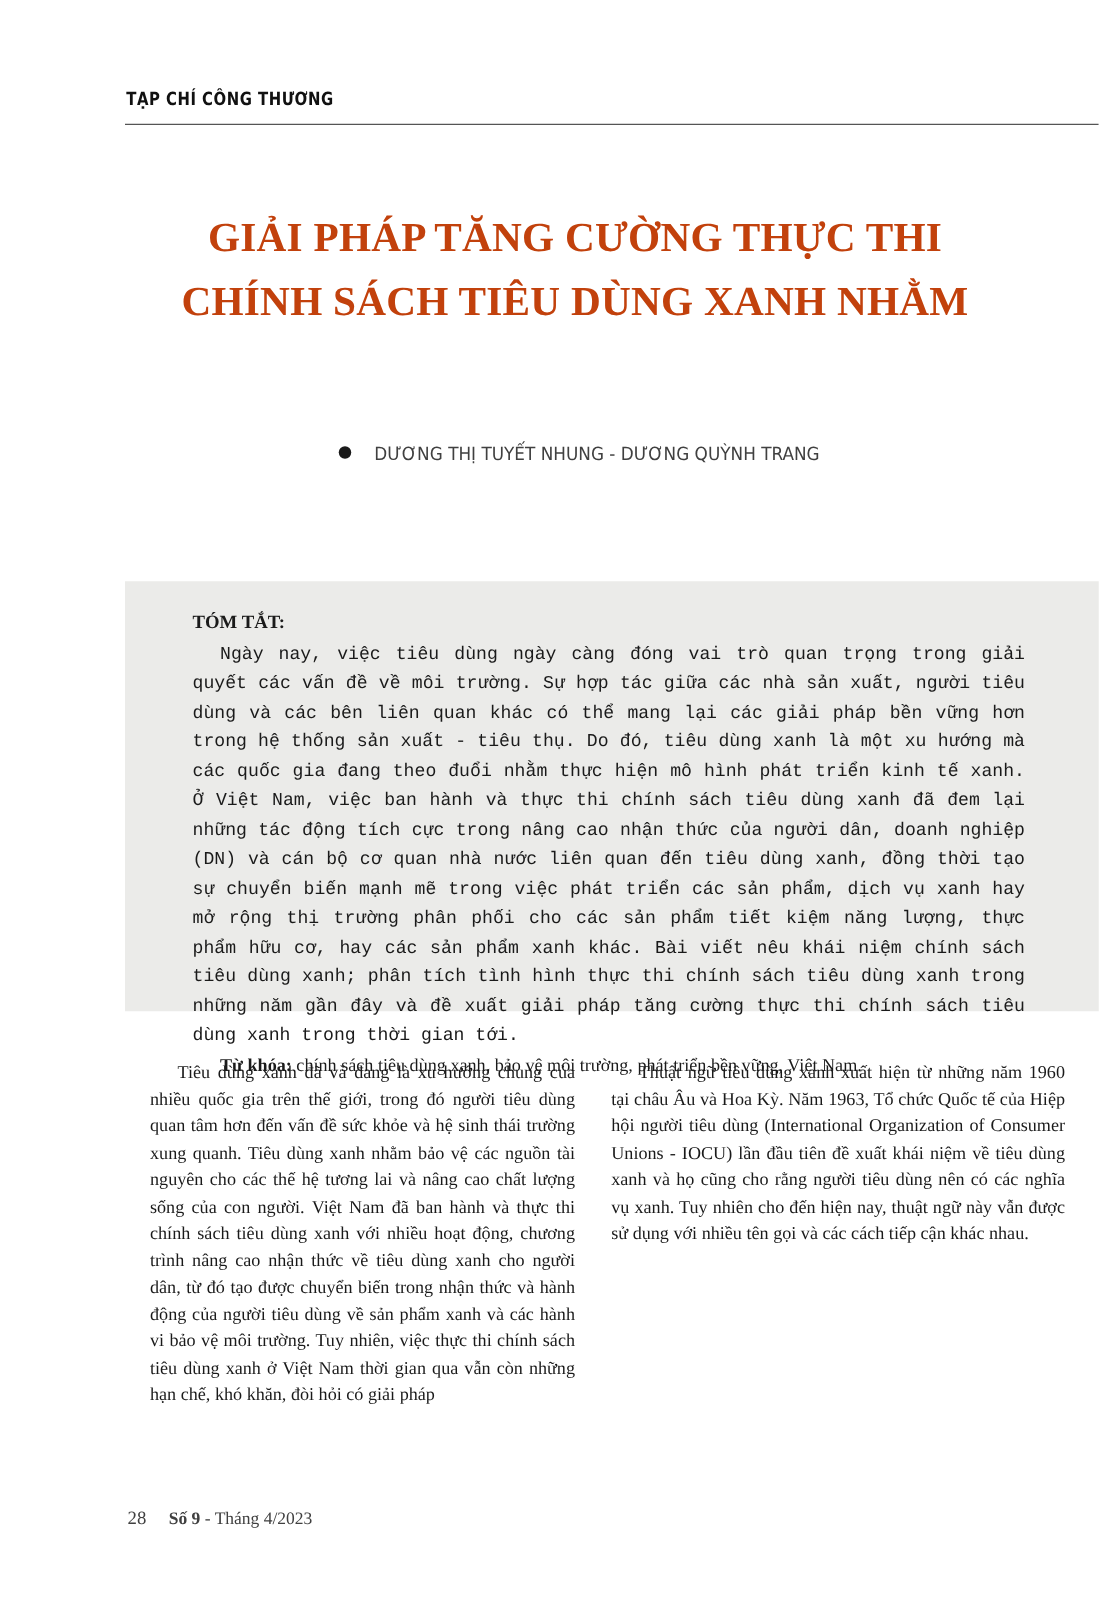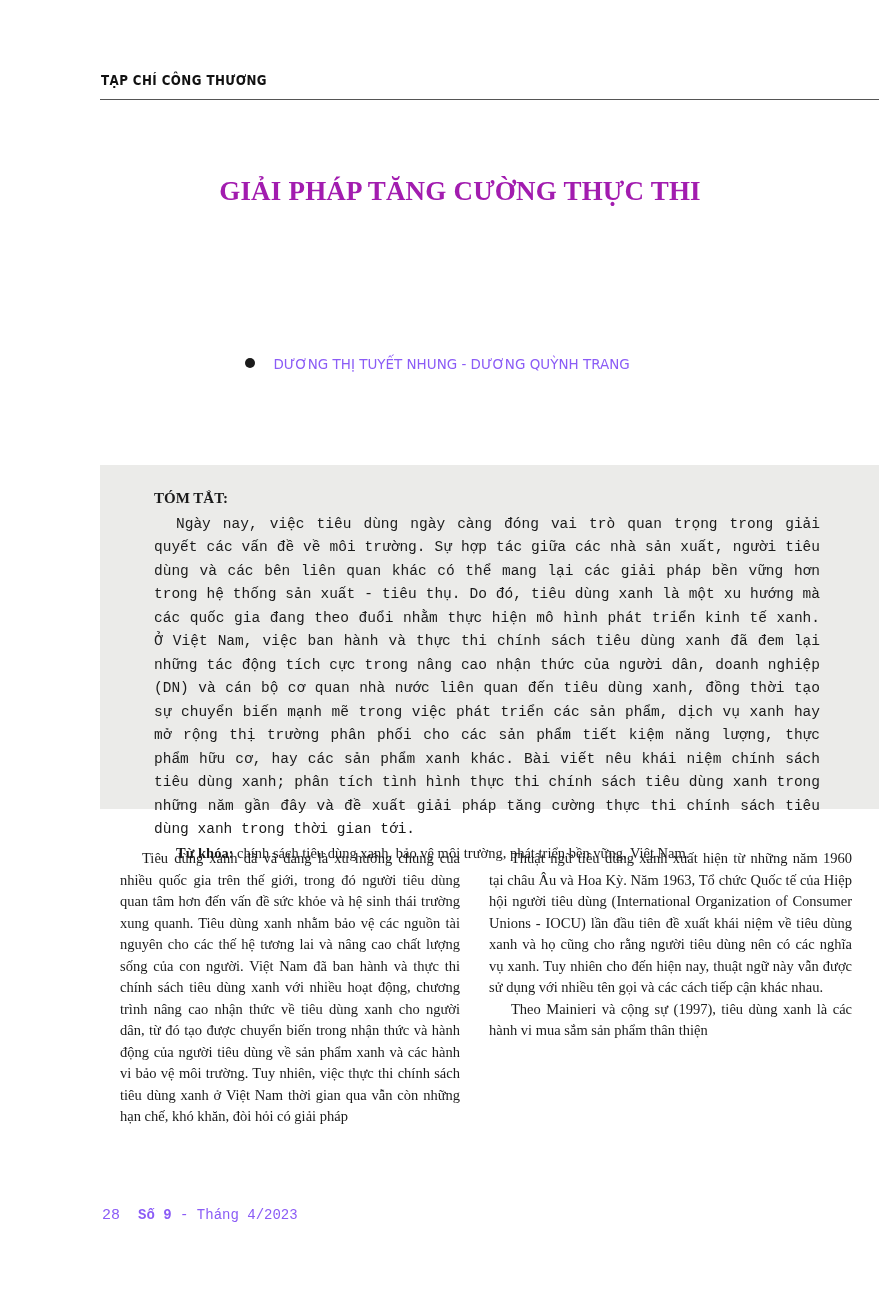--- a/index.html
+++ b/index.html
@@ -1,65 +1,65 @@
 <!DOCTYPE html>
 <html><head>
 <meta charset="utf-8">
 <style>
   html, body { margin: 0; padding: 0; background: #ffffff; }
   body { width: 879px; height: 1290px; position: relative; overflow: hidden; color: #1a1a1a; font-family: "Liberation Serif", serif; }
   .journal-header { position: absolute; left: 101px; top: 72px; font-family: "DejaVu Sans", sans-serif; font-weight: bold; font-size: 14.5px; letter-spacing: 0.5px; transform: scaleX(0.82); transform-origin: left top; color: #111; }
   .header-rule { position: absolute; left: 100px; top: 99px; width: 779px; height: 1px; background: #555; }
-  .title { position: absolute; left: 100px; top: 166px; width: 720px; text-align: center; font-family: "Liberation Serif", serif; font-weight: bold; font-size: 27px; line-height: 51px; color: #a21caf; letter-spacing: 0.2px; }
+  .title { position: absolute; left: 100px; top: 166px; width: 720px; text-align: center; font-family: "Liberation Serif", serif; font-weight: bold; font-size: 33px; line-height: 51px; color: #c2410c; letter-spacing: 0.2px; }
   .title div { white-space: nowrap; }
-  .authors { position: absolute; left: 84px; top: 356px; width: 720px; text-align: center; font-family: "DejaVu Sans", sans-serif; font-size: 14.5px; color: #8b5cf6; white-space: nowrap; }
+  .authors { position: absolute; left: 110px; top: 356px; width: 720px; text-align: center; font-family: "DejaVu Sans", sans-serif; font-size: 14.5px; color: #404040; white-space: nowrap; }
   .authors .bullet { display: inline-block; width: 10px; height: 10px; border-radius: 50%; background: #1a1a1a; margin-right: 5px; vertical-align: 1px; }
   .authors .names { display: inline-block; transform: scaleX(0.93); transform-origin: center; }
   .abstract-box { position: absolute; left: 100px; top: 465px; width: 823px; height: 344px; background: #ebebe9; }
   .abstract-inner { position: absolute; left: 54px; top: 22px; width: 666px; font-size: 14.5px; line-height: 23.5px; text-align: justify; }
   .abstract-heading { font-weight: bold; font-size: 15px; margin-bottom: 2px; }
   .abstract-text { text-indent: 22px; margin: 0; font-family: Liberation Mono, monospace; }
   .keywords { text-indent: 22px; margin: 0; }
   .keywords b { font-weight: bold; }
   .col { position: absolute; top: 848px; width: 340px; font-size: 14.5px; line-height: 21.5px; text-align: justify; }
   .col-left { left: 120px; }
   .col-right { left: 489px; width: 363px; }
   .col p { margin: 0; text-indent: 22px; }
   .col h3 { margin: 0; font-size: 14.5px; font-weight: bold; line-height: 21.5px; }
   .col-right h3 { font-style: italic; text-indent: 22px; }
-  .footer { position: absolute; left: 102px; top: 1207px; font-family: Liberation Mono, monospace; font-size: 14px; color: #8b5cf6; white-space: nowrap; }
+  .footer { position: absolute; left: 102px; top: 1207px; font-family: Liberation Serif, serif; font-size: 14px; color: #404040; white-space: nowrap; }
   .footer .page-num { margin-right: 18px; font-size: 15px; }
   .footer .issue { font-weight: bold; }
 </style>
 </head>
 <body>
 
 <div class="journal-header">TẠP CHÍ CÔNG THƯƠNG</div>
 <div class="header-rule"></div>
 
 <div class="title">
   <div>GIẢI PHÁP TĂNG CƯỜNG THỰC THI</div>
+  <div>CHÍNH SÁCH TIÊU DÙNG XANH NHẰM</div>
 </div>
 
 <div class="authors">
   <span class="bullet"></span><span class="names">DƯƠNG THỊ TUYẾT NHUNG - DƯƠNG QUỲNH TRANG</span>
 </div>
 
 <div class="abstract-box">
   <div class="abstract-inner">
     <div class="abstract-heading">TÓM TẮT:</div>
     <p class="abstract-text">Ngày nay, việc tiêu dùng ngày càng đóng vai trò quan trọng trong giải quyết các vấn đề về môi trường. Sự hợp tác giữa các nhà sản xuất, người tiêu dùng và các bên liên quan khác có thể mang lại các giải pháp bền vững hơn trong hệ thống sản xuất - tiêu thụ. Do đó, tiêu dùng xanh là một xu hướng mà các quốc gia đang theo đuổi nhằm thực hiện mô hình phát triển kinh tế xanh. Ở Việt Nam, việc ban hành và thực thi chính sách tiêu dùng xanh đã đem lại những tác động tích cực trong nâng cao nhận thức của người dân, doanh nghiệp (DN) và cán bộ cơ quan nhà nước liên quan đến tiêu dùng xanh, đồng thời tạo sự chuyển biến mạnh mẽ trong việc phát triển các sản phẩm, dịch vụ xanh hay mở rộng thị trường phân phối cho các sản phẩm tiết kiệm năng lượng, thực phẩm hữu cơ, hay các sản phẩm xanh khác. Bài viết nêu khái niệm chính sách tiêu dùng xanh; phân tích tình hình thực thi chính sách tiêu dùng xanh trong những năm gần đây và đề xuất giải pháp tăng cường thực thi chính sách tiêu dùng xanh trong thời gian tới.</p>
     <p class="keywords"><b>Từ khóa:</b><span> chính sách tiêu dùng xanh, bảo vệ môi trường, phát triển bền vững, Việt Nam.</span></p>
   </div>
 </div>
 
 <div class="col col-left">
   <p>Tiêu dùng xanh đã và đang là xu hướng chung của nhiều quốc gia trên thế giới, trong đó người tiêu dùng quan tâm hơn đến vấn đề sức khỏe và hệ sinh thái trường xung quanh. Tiêu dùng xanh nhằm bảo vệ các nguồn tài nguyên cho các thế hệ tương lai và nâng cao chất lượng sống của con người. Việt Nam đã ban hành và thực thi chính sách tiêu dùng xanh với nhiều hoạt động, chương trình nâng cao nhận thức về tiêu dùng xanh cho người dân, từ đó tạo được chuyển biến trong nhận thức và hành động của người tiêu dùng về sản phẩm xanh và các hành vi bảo vệ môi trường. Tuy nhiên, việc thực thi chính sách tiêu dùng xanh ở Việt Nam thời gian qua vẫn còn những hạn chế, khó khăn, đòi hỏi có giải pháp</p>
 </div>
 
 <div class="col col-right">
   <p>Thuật ngữ tiêu dùng xanh xuất hiện từ những năm 1960 tại châu Âu và Hoa Kỳ. Năm 1963, Tổ chức Quốc tế của Hiệp hội người tiêu dùng (International Organization of Consumer Unions - IOCU) lần đầu tiên đề xuất khái niệm về tiêu dùng xanh và họ cũng cho rằng người tiêu dùng nên có các nghĩa vụ xanh. Tuy nhiên cho đến hiện nay, thuật ngữ này vẫn được sử dụng với nhiều tên gọi và các cách tiếp cận khác nhau.</p>
-  <p>Theo Mainieri và cộng sự (1997), tiêu dùng xanh là các hành vi mua sắm sản phẩm thân thiện</p>
 </div>
 
 <div class="footer">
   <span class="page-num">28</span><span class="issue">Số 9</span><span> - Tháng 4/2023</span>
 </div>
 
 </body></html>

